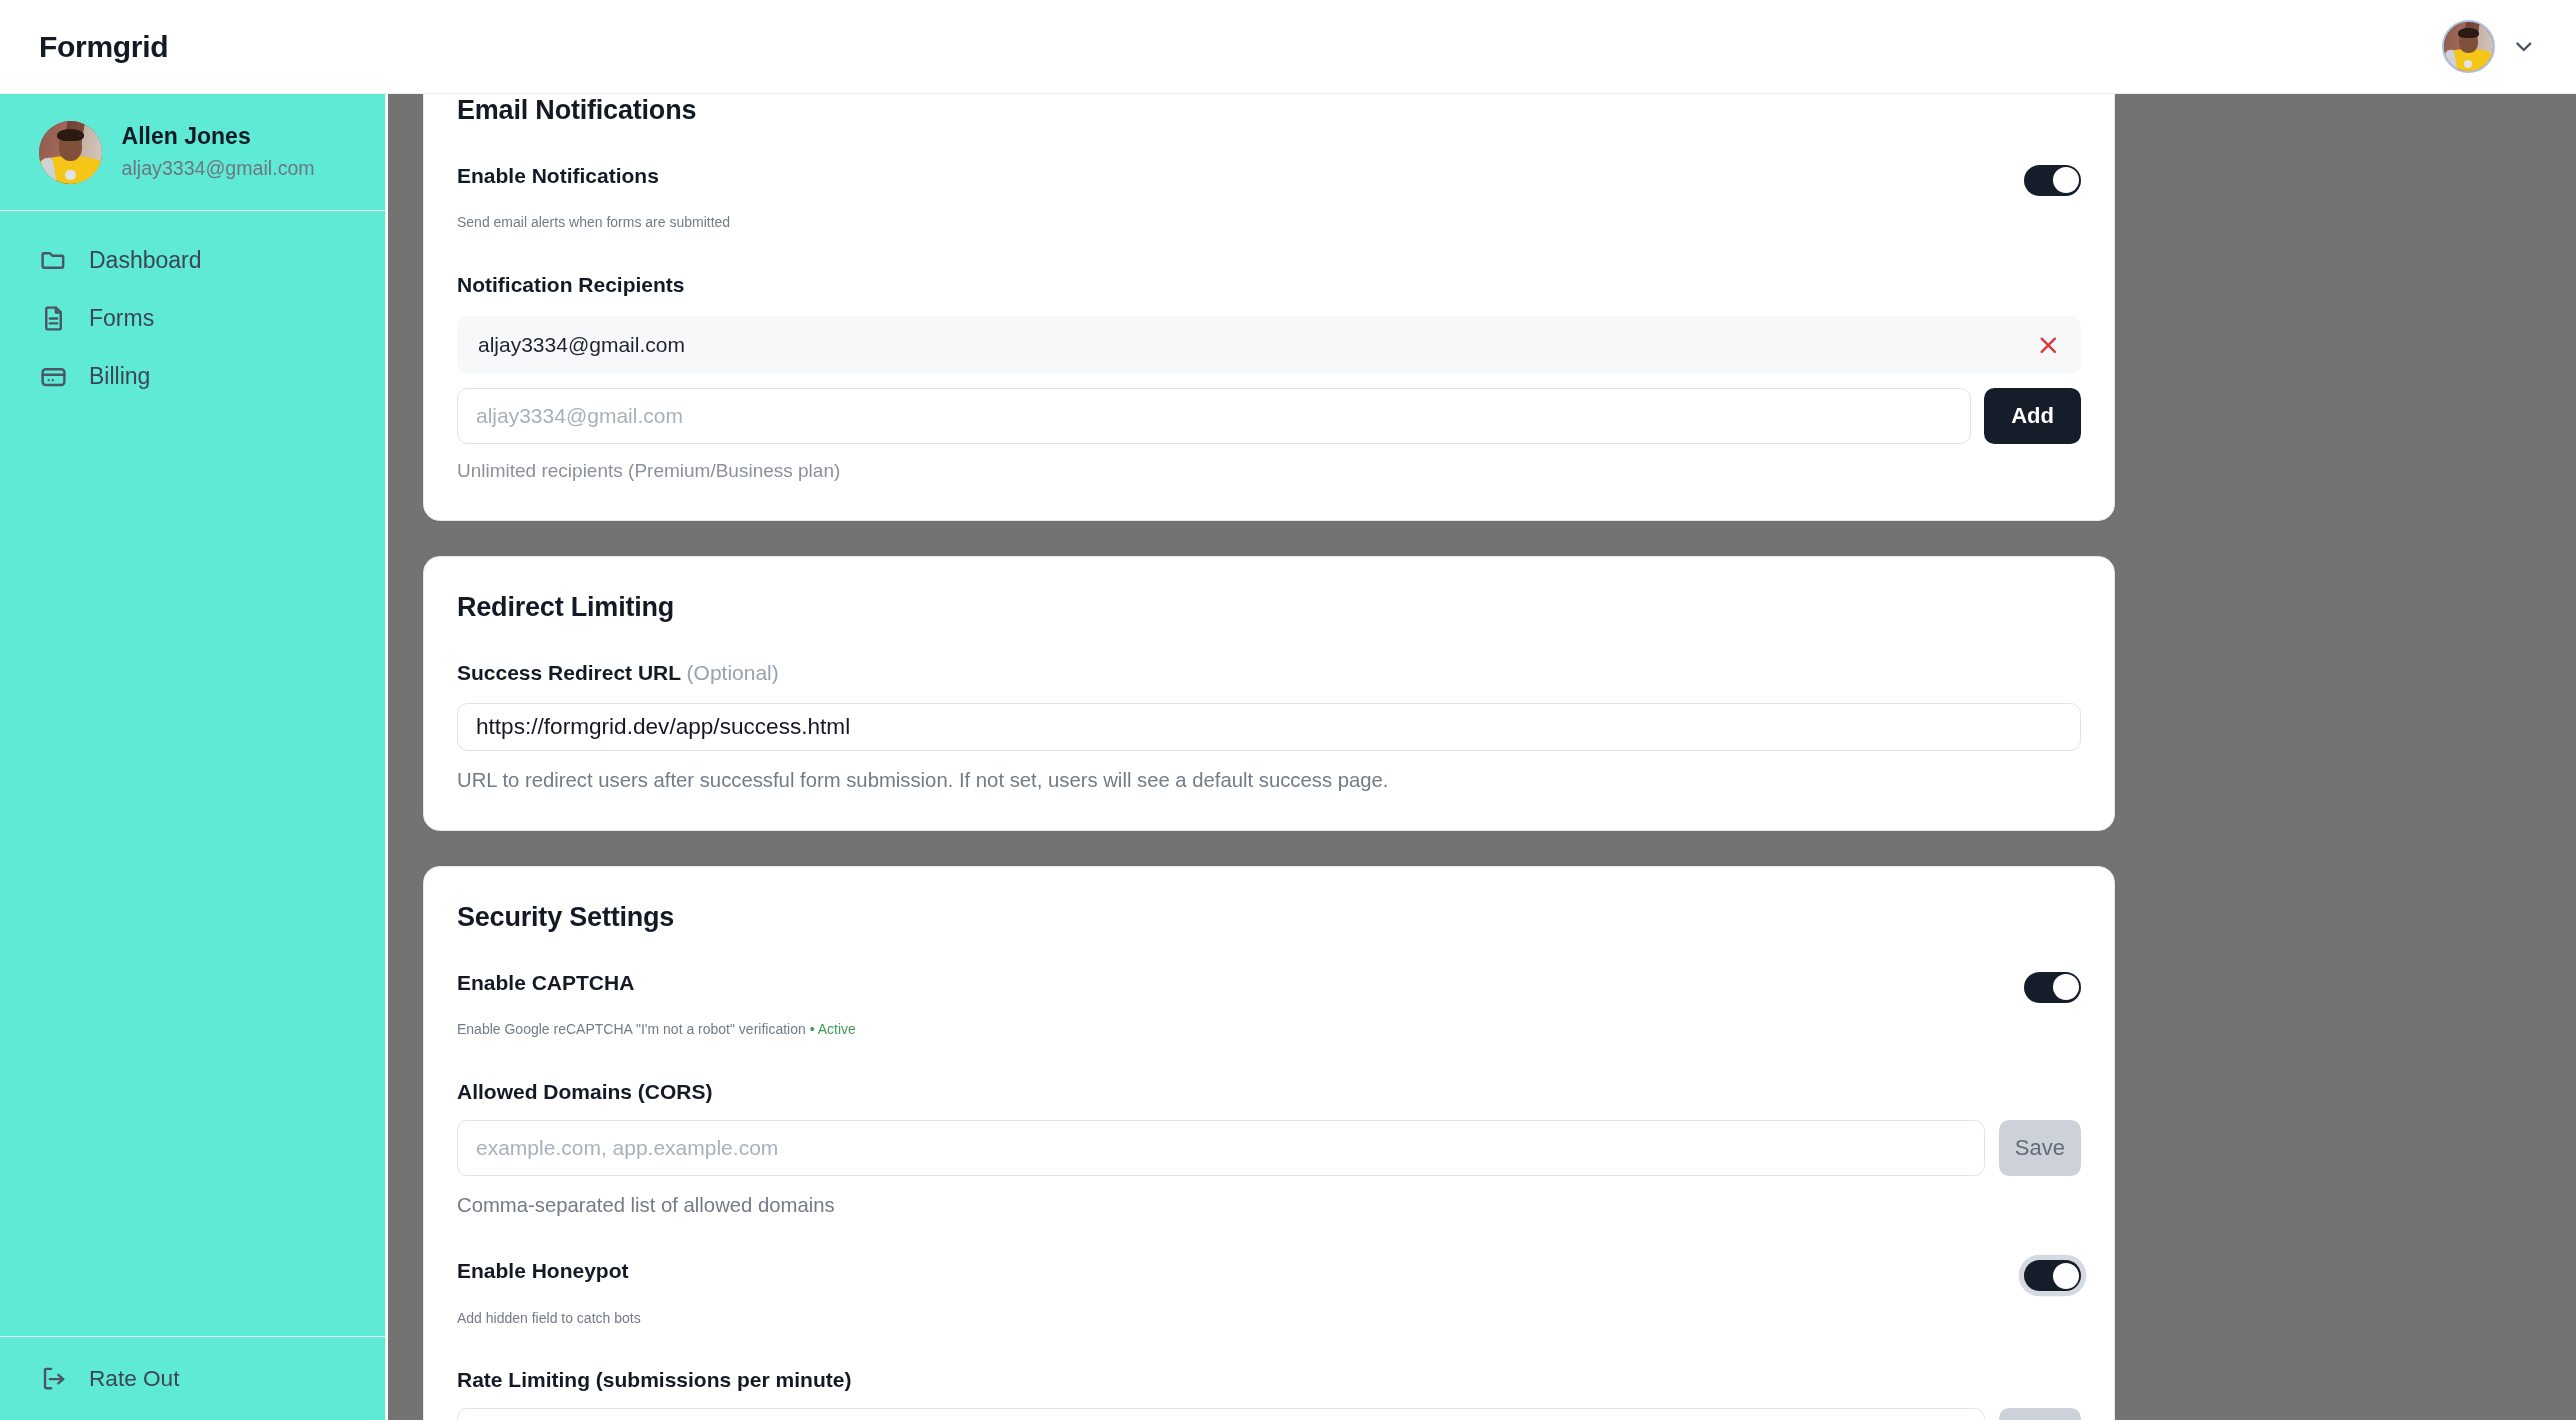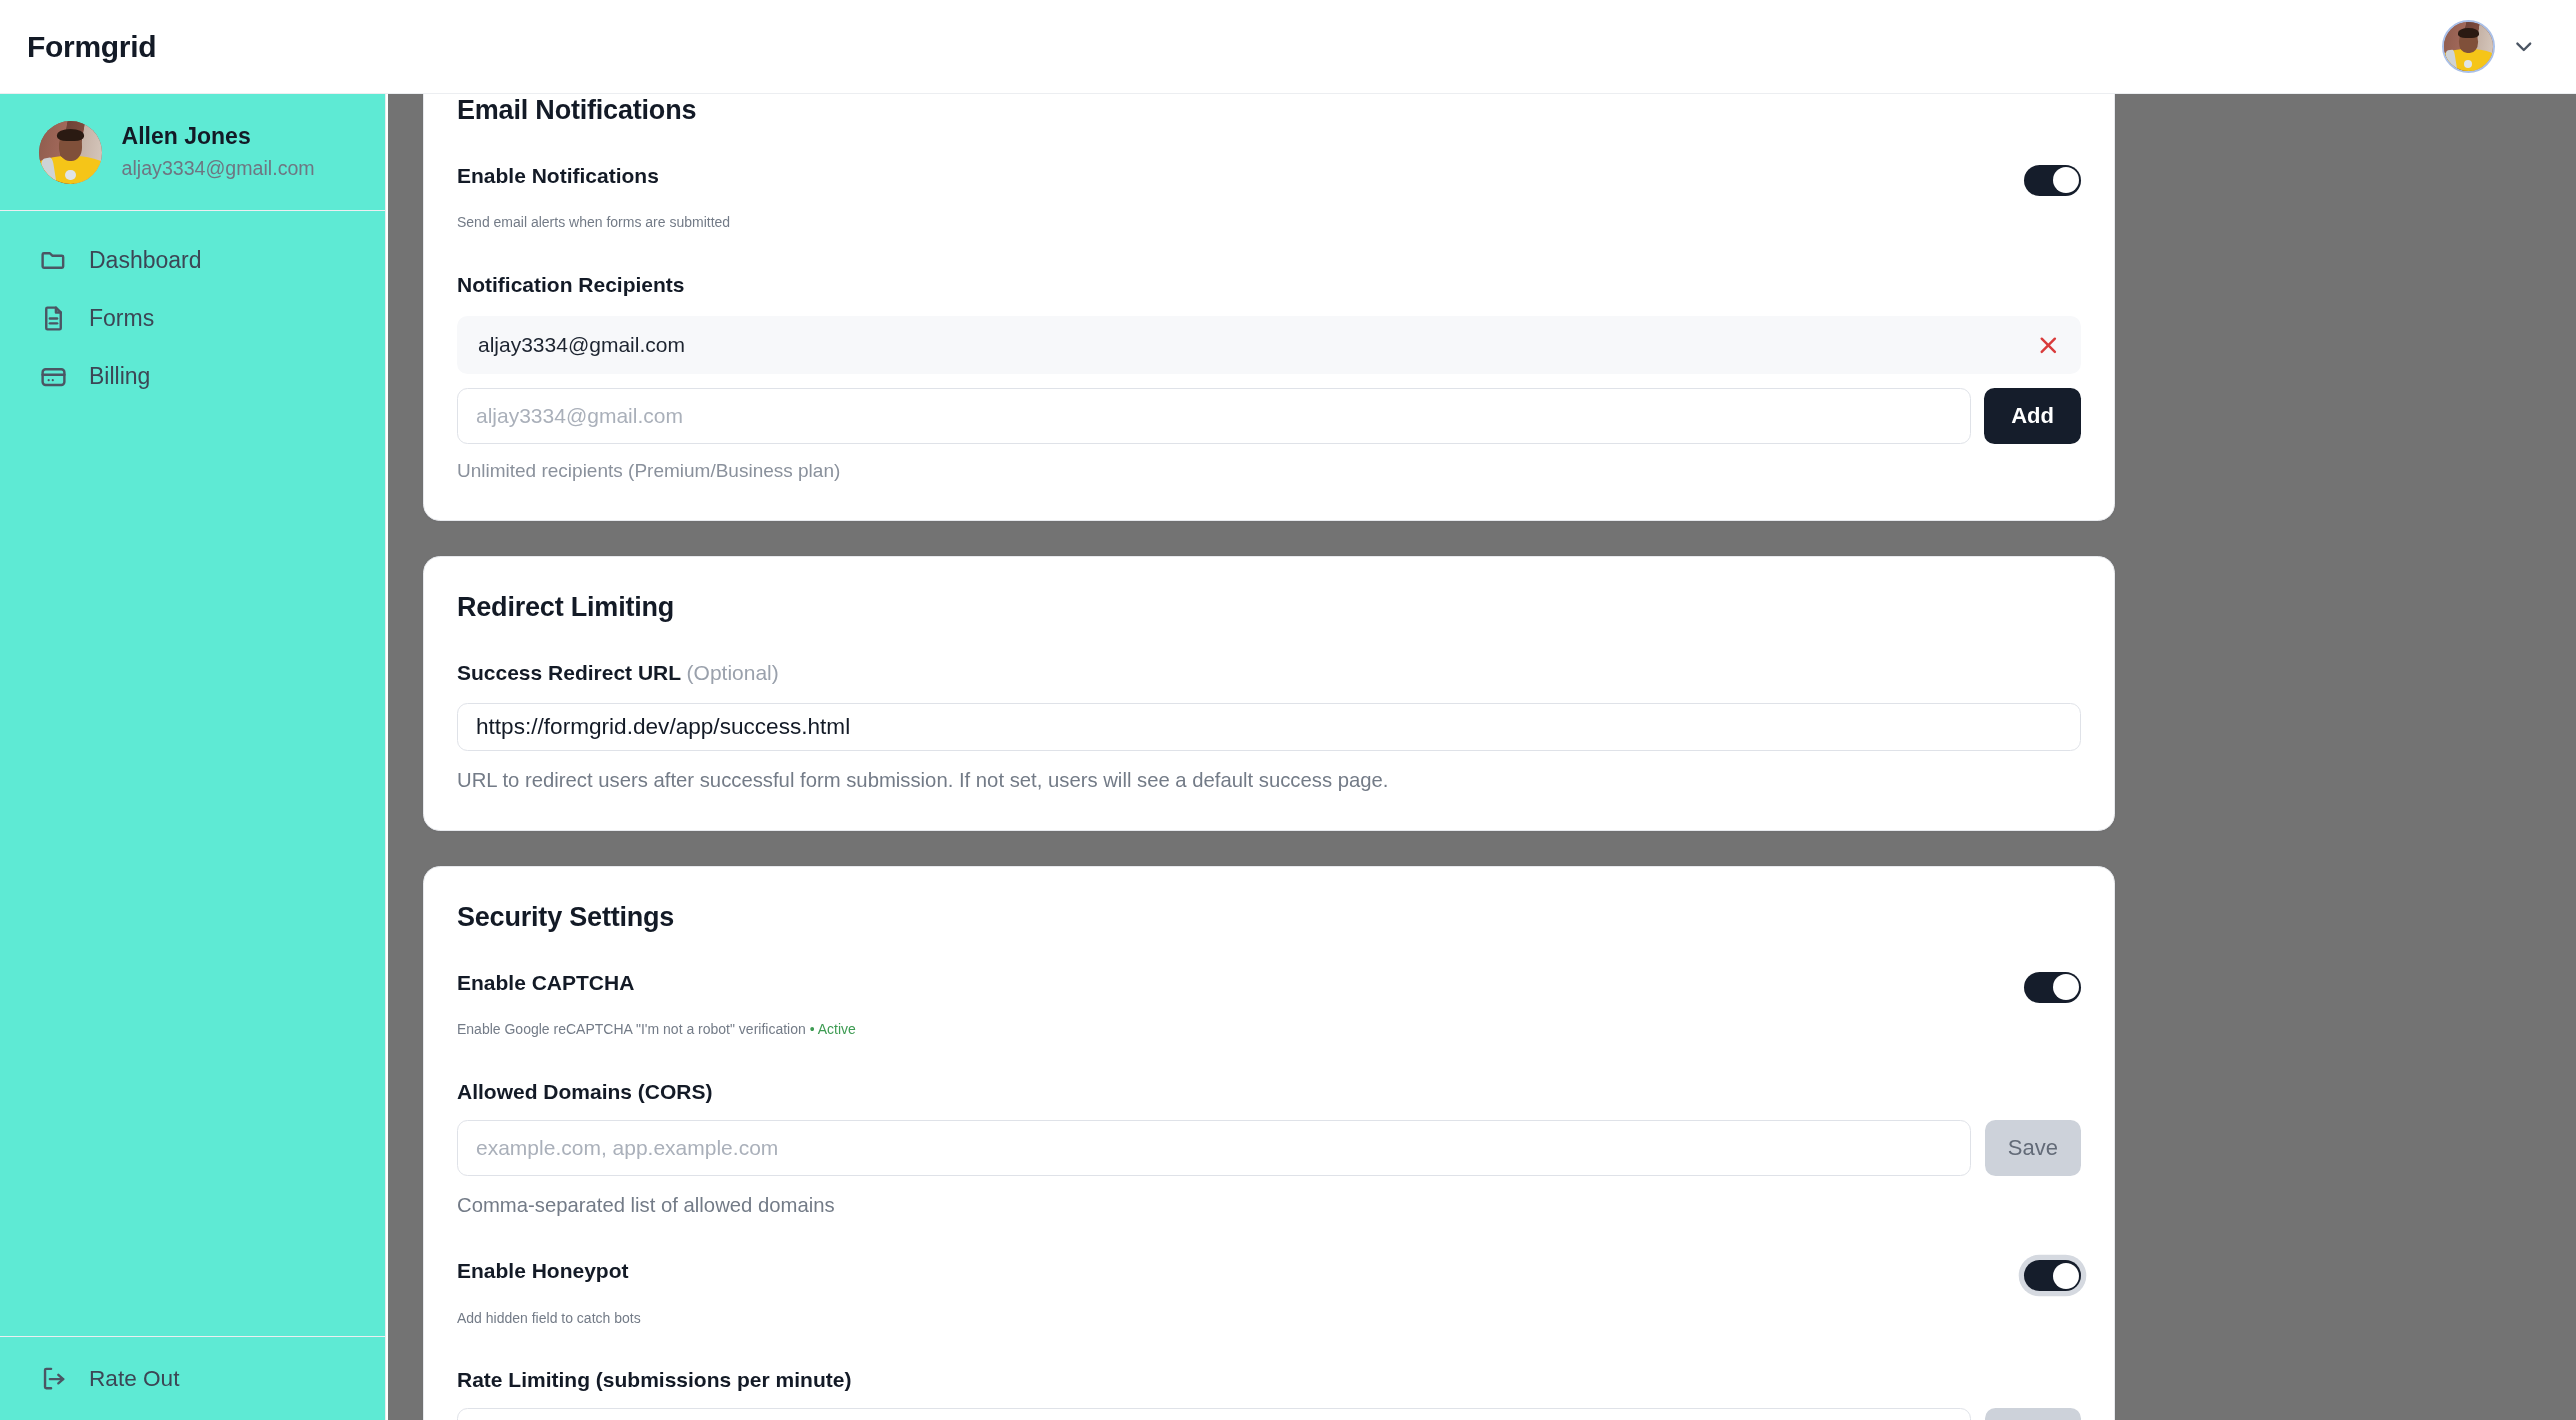--- a/index.html
+++ b/index.html
@@ -11,21 +11,21 @@
   }
 
   
   .topbar {
     position: absolute; top: 0; left: 0;
     width: 2576px; height: 94px;
     background: #ffffff;
     border-bottom: 1.5px solid #eceef1;
     display: flex; align-items: center;
     justify-content: space-between;
-    padding: 0 39px 0 27px;
+    padding: 0 39px 0 39px;
   }
   .brand {
     font-size: 30px; font-weight: 700; color: #131a26;
     letter-spacing: -0.3px;
   }
   .topbar-right { display: flex; align-items: center; gap: 16.6px; }
   .avatar-top {
     width: 53px; height: 53px; border-radius: 50%;
     border: 2.3px solid #aac0e8;
     overflow: hidden; position: relative; flex: none;
@@ -160,21 +160,21 @@
     border: none; border-radius: 10.5px;
     font-size: 22px; font-weight: 700;
     font-family: "Liberation Sans", sans-serif;
     padding: 0 27px; cursor: pointer;
   }
   .btn-muted {
     background: #cdd2da; color: #636b78;
     border: none; border-radius: 10.5px;
     font-size: 22px; font-weight: 400;
     font-family: "Liberation Sans", sans-serif;
-    padding: 0 23px; cursor: pointer;
+    padding: 0 16px; cursor: pointer;
   }
   .helper { font-size: 19px; color: #8a919c; margin-top: 13.6px; line-height: 1.4; }
 
   .input-full {
     width: 100%; height: 48px;
     border: 1.5px solid #dfe2e8; border-radius: 10.5px;
     background: #ffffff;
     font-size: 22.6px; color: #131a26;
     font-family: "Liberation Sans", sans-serif;
     padding: 0 18px; margin-top: 15px; outline: none;

